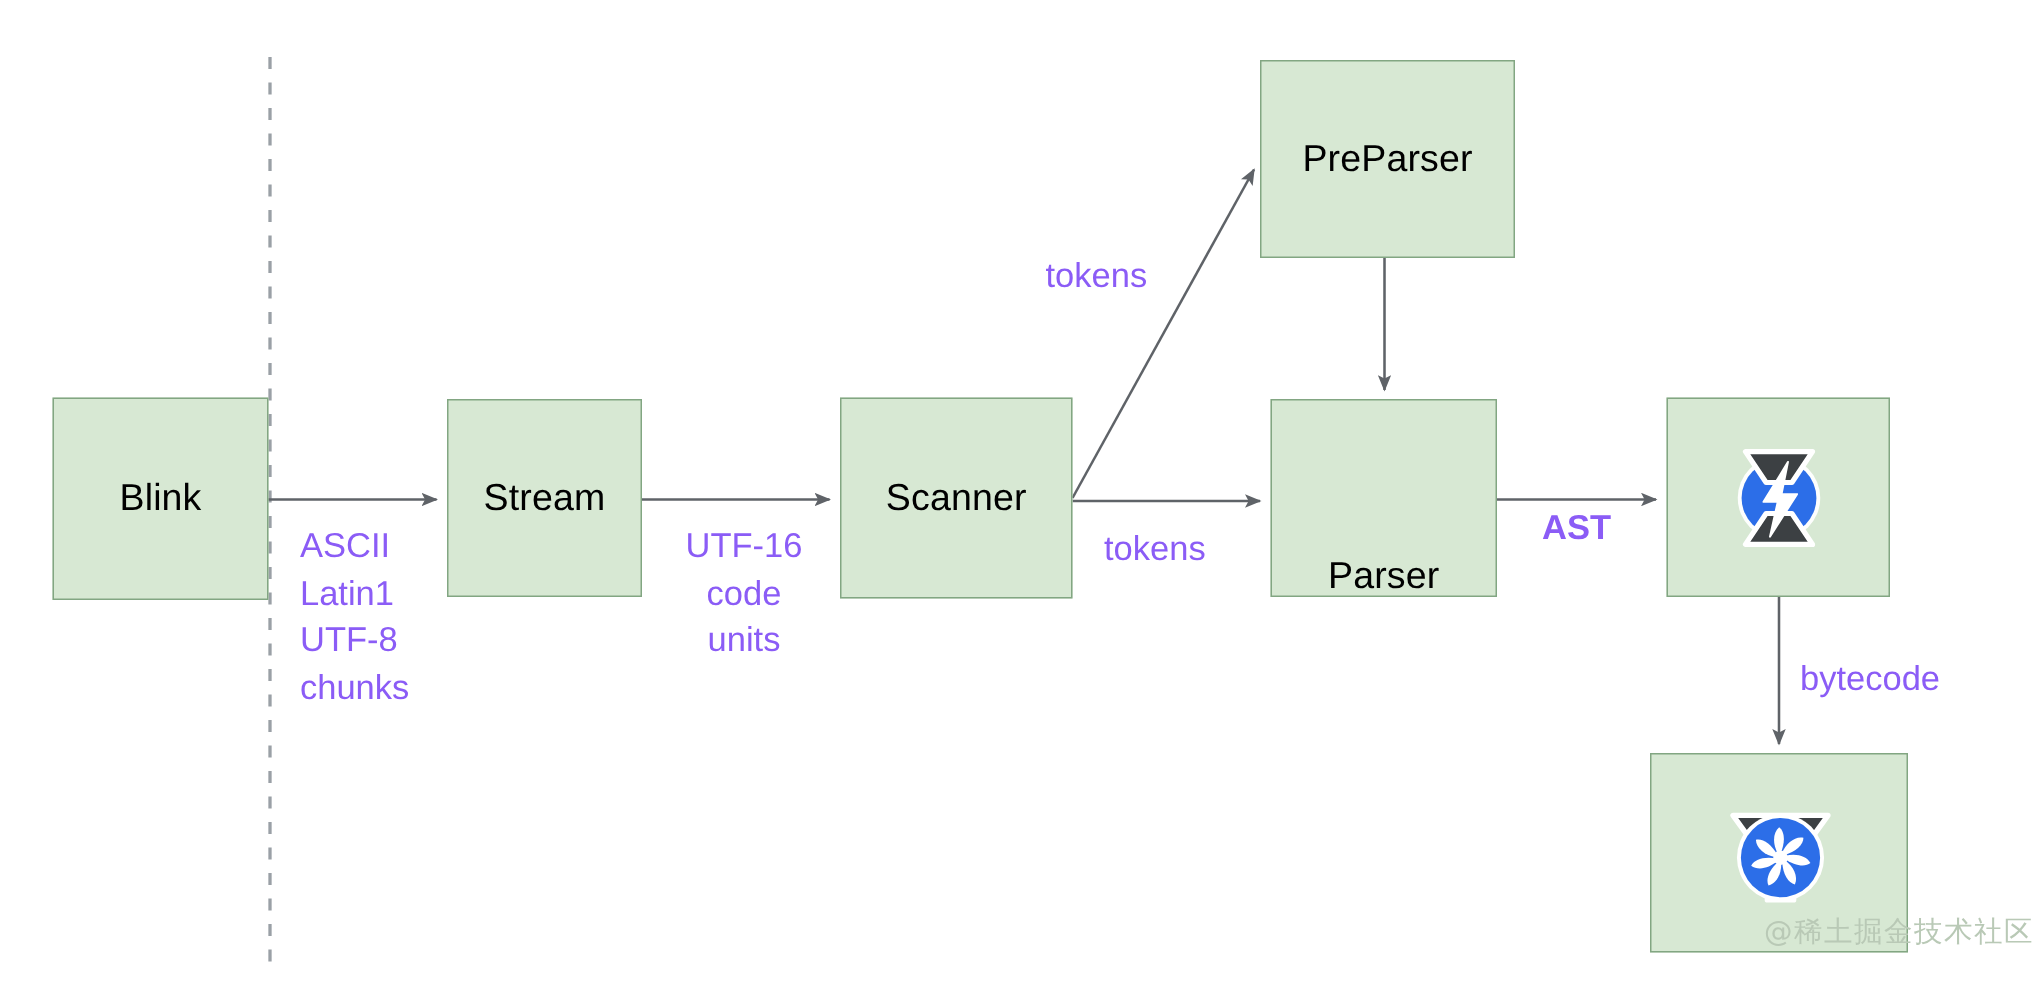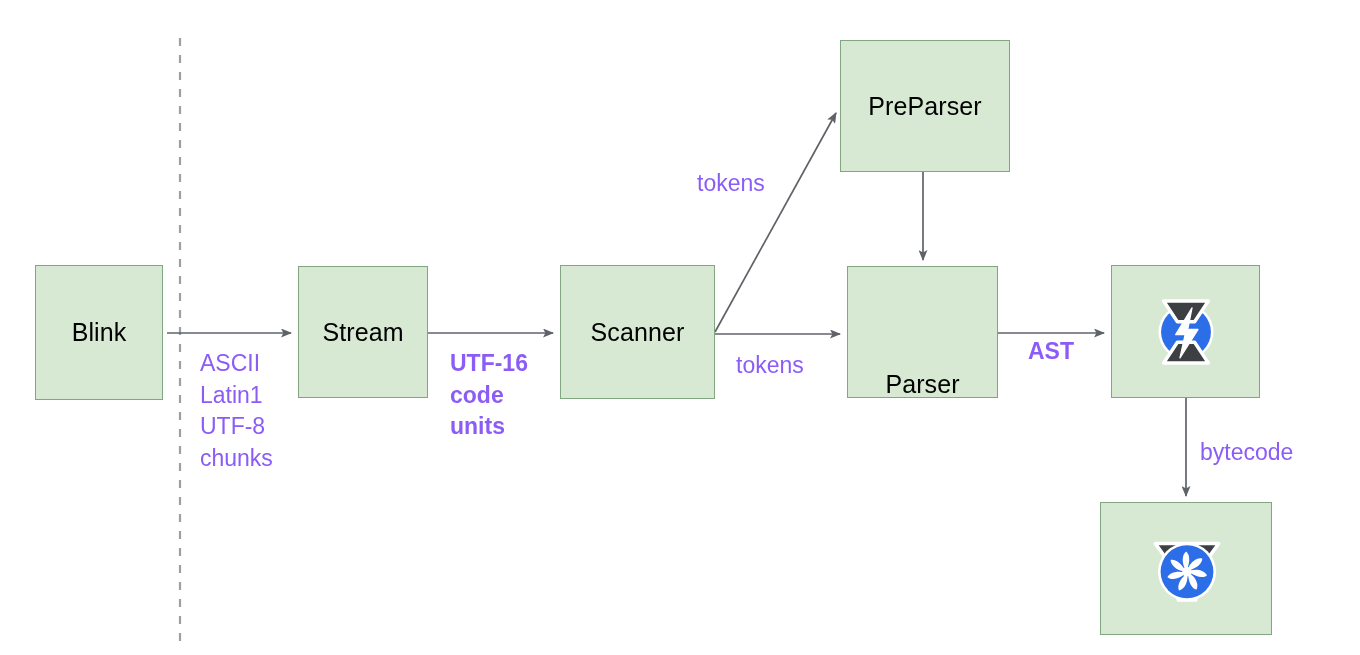--- a/index.html
+++ b/index.html
@@ -40,21 +40,21 @@
     line-height: 1;
     white-space: nowrap;
   }
   .edge-label {
     position: absolute;
     font-size: 23px;
     color: #8b5cf6;
     line-height: 1.37;
     white-space: pre-line;
   }
-  .edge-label.center { text-align: left; font-weight: bold; }
+  .edge-label.center { text-align: center; }
   .edge-label.left   { text-align: left; }
   .icon-wrap {
     width: 86px;
     height: 86px;
     display: block;
   }
   .watermark {
     position: absolute;
     font-size: 19px;
     color: #b9c9b6;
@@ -85,21 +85,21 @@
 
     <line x1="715" y1="334" x2="840" y2="334" stroke="#5f6368" stroke-width="1.7" marker-end="url(#arrowhead)"></line>
 
     <line x1="923" y1="172" x2="923" y2="260" stroke="#5f6368" stroke-width="1.7" marker-end="url(#arrowhead)"></line>
 
     <line x1="998" y1="333" x2="1104" y2="333" stroke="#5f6368" stroke-width="1.7" marker-end="url(#arrowhead)"></line>
 
     <line x1="1186" y1="398" x2="1186" y2="496" stroke="#5f6368" stroke-width="1.7" marker-end="url(#arrowhead)"></line>
   </svg>
 
-  <div class="node-box" style="left:35px; top:265px; width:128px; height:135px;">
+  <div class="node-box" style="left:35px; top:265px; width:144px; height:135px;">
     <span class="node-label">Blink</span>
   </div>
 
   <div class="node-box" style="left:560px; top:265px; width:155px; height:134px;">
     <span class="node-label">Scanner</span>
   </div>
 
   <div class="node-box" style="left:298px; top:266px; width:130px; height:132px;">
     <span class="node-label">Stream</span>
   </div>
@@ -170,14 +170,15 @@
 units</div>
 
   <div class="edge-label left" style="left:697px; top:168px;">tokens</div>
 
   <div class="edge-label left" style="left:736px; top:350px;">tokens</div>
 
   <div class="edge-label left" style="left:1028px; top:336px;font-weight:bold;">AST</div>
 
   <div class="edge-label left" style="left:1200px; top:437px;">bytecode</div>
 
+  <div class="watermark" style="left:1176px; top:608px;">@稀土掘金技术社区</div>
 
 </div>
 
 </body></html>

